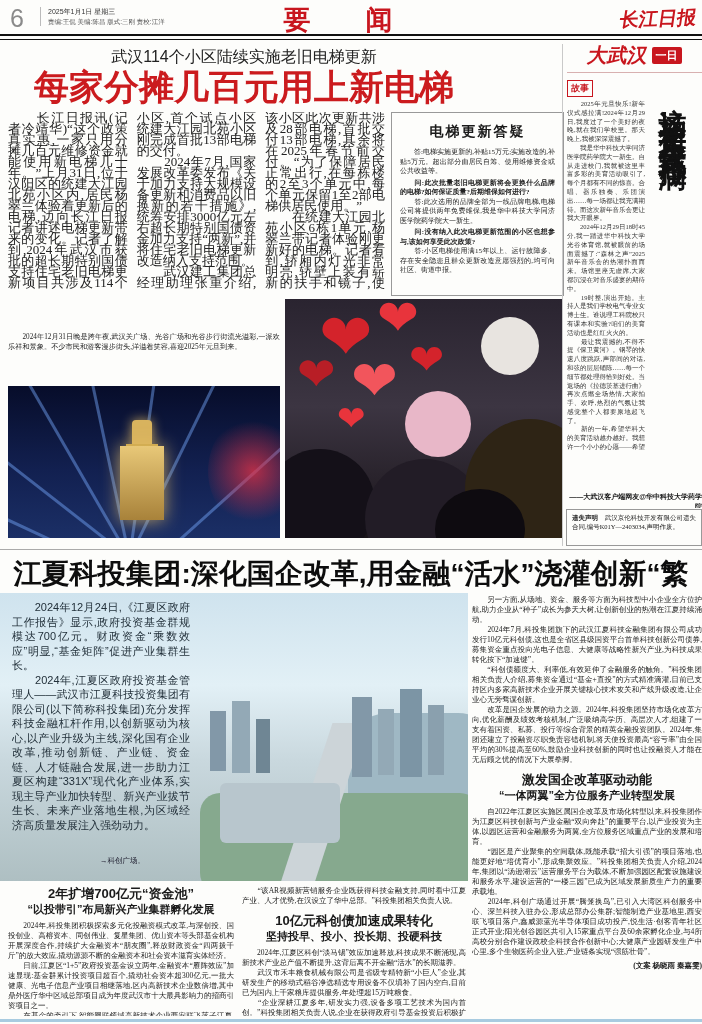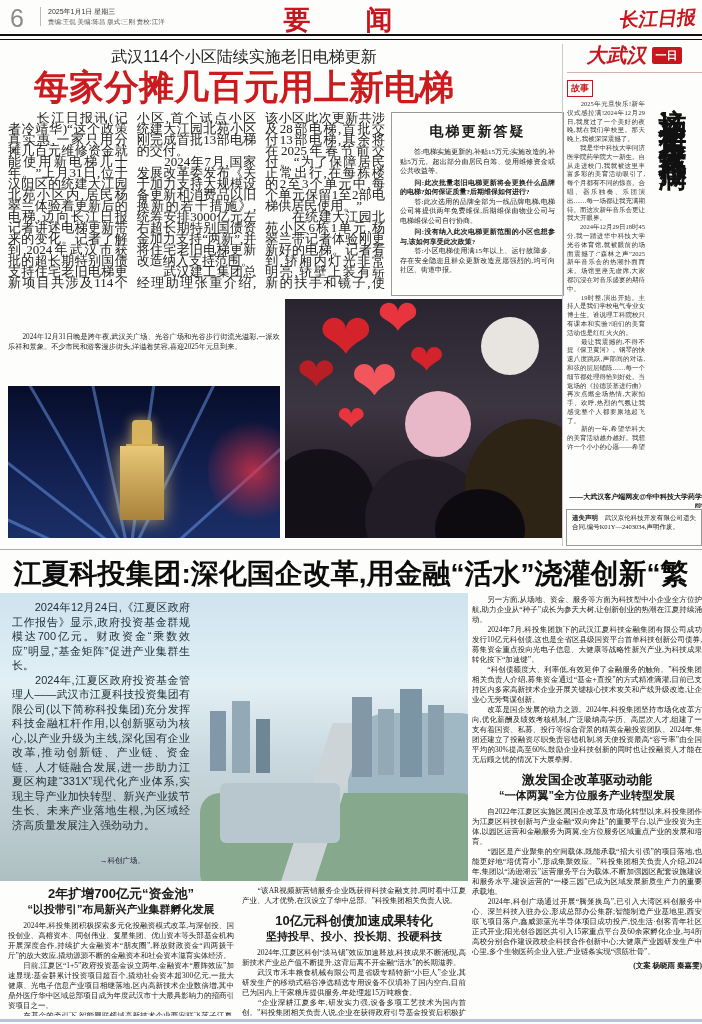--- a/index.html
+++ b/index.html
@@ -124,21 +124,21 @@
 　　在统建大江园北苑小区6栋1单元,杨翠兰带记者体验刚更新好的电梯。记者看到,轿厢内灯光非常明亮,轿壁上装有崭新的扶手和镜子,使得这部电梯更显宽敞。电梯从1楼上行到顶楼11层只用了不到40秒,且非常平稳。
 　　这时,该栋楼居民贺先生也正乘电梯下楼。他说,他家搬到这个小区已有十多年,来时就发现电梯状况不佳,停摆、困人都是常有的事,业主群里时不时有人提心吊胆地讨论电梯安全问题。“这次政府出资帮我们把电梯整体换新,大家都特别高兴。”
 　　据了解,该小区单部电梯更新费用约17万元,国债资金补贴15万元,其余不到2万元由业主分摊,每家只用几百元,就用上了崭新的电梯。
 　　武汉市住房和城市更新局电梯处相关负责人介绍,此次武汉申报的超长期特别国债支持住宅老旧电梯更新项目共涉及114个小区、480部电梯,总投资约2.7亿元。目前,各区正在加快推进项目实施,力争让更多居民早日坐上安全、舒适的新电梯。</div>
   </div>
 
   <div class="qa">
     <div class="qa-title">电梯更新答疑</div>
     <div class="qa-a">　　答:电梯实施更新的,补贴15万元;实施改造的,补贴5万元。超出部分由居民自筹、使用维修资金或公共收益等。</div>
     <div class="qa-q">　　问:此次批量老旧电梯更新将会更换什么品牌的电梯?如何保证质量?后期维保如何进行?</div>
-    <div class="qa-a">　　答:此次选用的品牌全部为一线品牌电梯,电梯公司将提供两年免费维保,后期维保由物业公司与电梯维保公司自行协商。</div>
+    <div class="qa-a">　　答:此次选用的品牌全部为一线品牌电梯,电梯公司将提供两年免费维保,我是华中科技大学同济医学院药学院大一新生。</div>
     <div class="qa-q">　　问:没有纳入此次电梯更新范围的小区也想参与,该如何享受此次政策?</div>
     <div class="qa-a">　　答:小区电梯使用满15年以上、运行故障多、存在安全隐患且群众更新改造意愿强烈的,均可向社区、街道申报。</div>
   </div>
 
   <div class="vrule"></div>
   <div class="dwh">
     <div class="dwh-logo">
       <span class="dwh-main">大武汉</span>
       <span class="dwh-sub">一日</span>
     </div>

